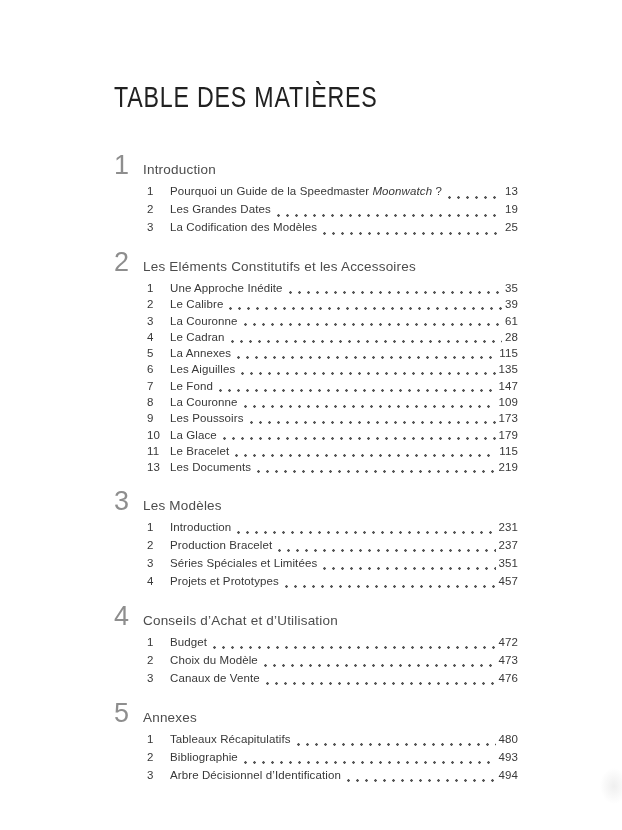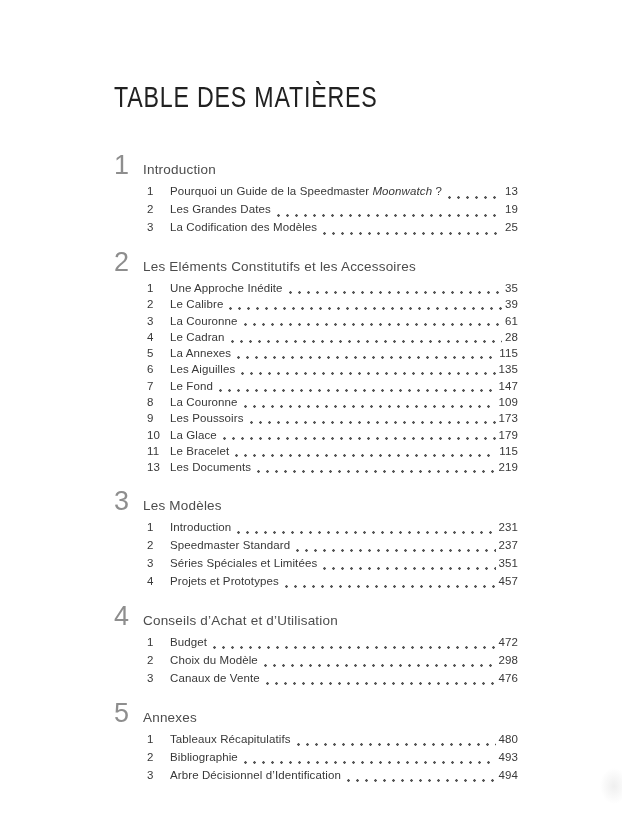--- a/index.html
+++ b/index.html
@@ -188,21 +188,21 @@
     <div class="rows">
   <div class="row">
     <span class="inum">1</span>
     <span class="ilabel"><span class="lab">Introduction</span></span>
     <span class="leader"></span>
     <span class="ipage">231</span>
   </div>
 
   <div class="row">
     <span class="inum">2</span>
-    <span class="ilabel"><span class="lab">Speedmaster Standard</span></span>
+    <span class="ilabel"><span class="lab">Production Bracelet</span></span>
     <span class="leader"></span>
     <span class="ipage">237</span>
   </div>
 
   <div class="row">
     <span class="inum">3</span>
     <span class="ilabel"><span class="lab">Séries Spéciales et Limitées</span></span>
     <span class="leader"></span>
     <span class="ipage">351</span>
   </div>
@@ -226,21 +226,21 @@
     <span class="inum">1</span>
     <span class="ilabel"><span class="lab">Budget</span></span>
     <span class="leader"></span>
     <span class="ipage">472</span>
   </div>
 
   <div class="row">
     <span class="inum">2</span>
     <span class="ilabel"><span class="lab">Choix du Modèle</span></span>
     <span class="leader"></span>
-    <span class="ipage">298</span>
+    <span class="ipage">473</span>
   </div>
 
   <div class="row">
     <span class="inum">3</span>
     <span class="ilabel"><span class="lab">Canaux de Vente</span></span>
     <span class="leader"></span>
     <span class="ipage">476</span>
   </div>
 </div>
   </section>

